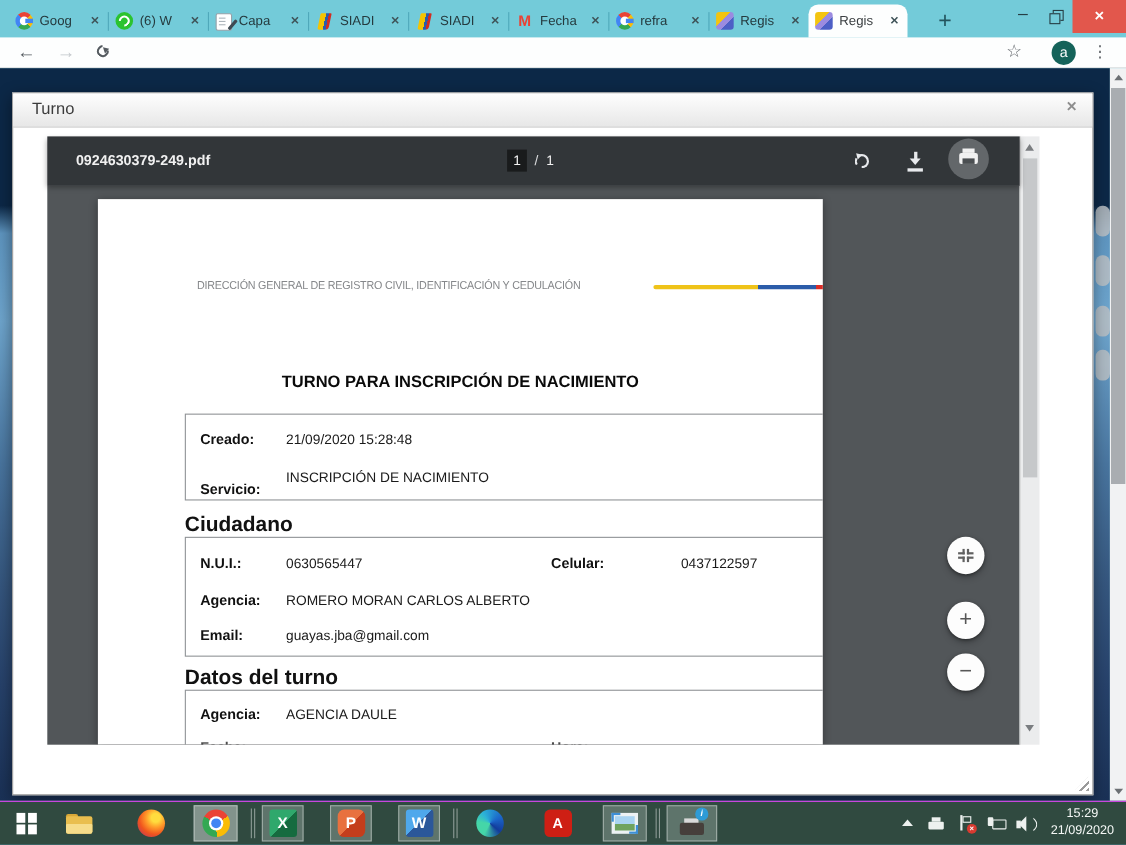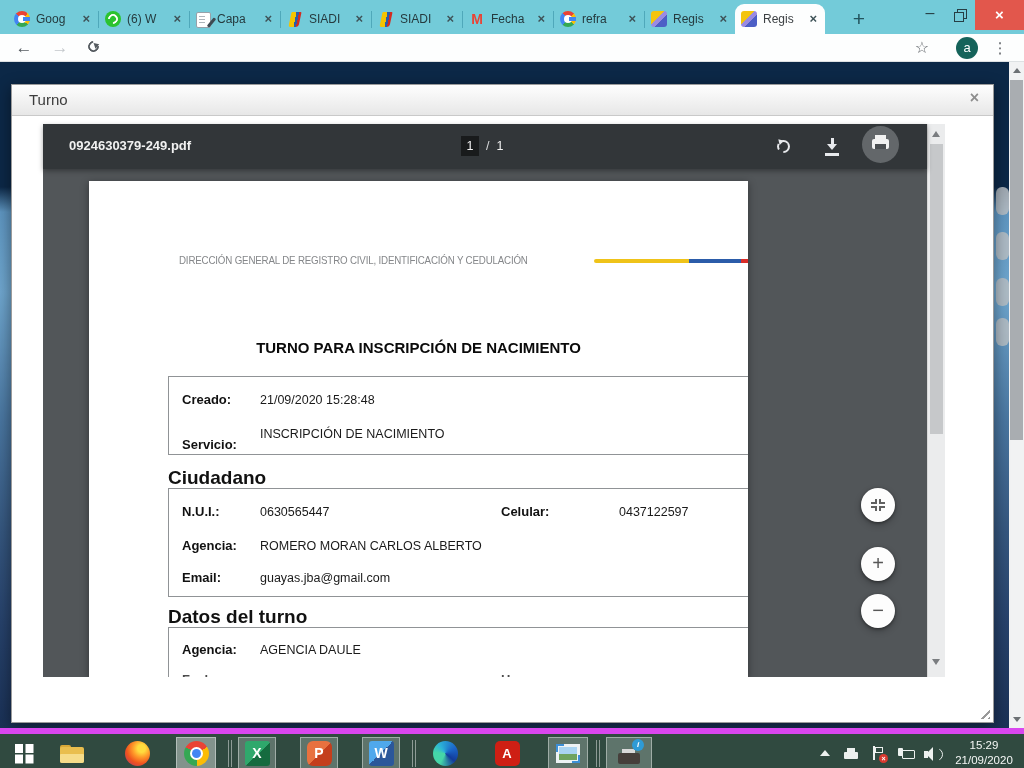--- a/index.html
+++ b/index.html
@@ -114,21 +114,21 @@
   .doc-title{position:absolute;left:0;top:158px;width:100%;text-align:center;font-size:15px;font-weight:bold;color:#0A0A0A;}
   .fbox{position:absolute;left:79px;width:640px;border:1px solid #909396;box-sizing:border-box;}
   .box1{top:195px;height:79px;} .box2{top:307px;height:109px;} .box3{top:446px;height:62px;}
   .sect{position:absolute;left:79px;font-size:19px;font-weight:bold;color:#111;}
   .lbl{position:absolute;font-size:13px;font-weight:bold;color:#111;}
   .val{position:absolute;font-size:12.5px;color:#1A1A1A;}
   .partial{opacity:.75;}
   
   .taskbar{position:absolute;left:0;top:728px;width:1024px;height:40px;
     background:linear-gradient(90deg,#27413A 0,#3C564B 14%,#2D4840 34%,#43604F 52%,#2E4A3D 70%,#35544А 84%,#27483B 100%);
-    background-color:#304A40;border-top:6px solid #d946ef;box-sizing:border-box;}
+    background-color:#304A40;border-top:1px solid #d946ef;box-sizing:border-box;}
   .tb-btn{position:absolute;top:3px;height:33px;display:flex;align-items:center;justify-content:center;cursor:pointer;}
   .tb-box{background:rgba(215,225,220,.28);border:1px solid rgba(240,245,242,.45);box-sizing:border-box;}
   .tb-box.active{background:rgba(230,238,233,.45);}
   .tb-sep{position:absolute;top:6px;width:1px;height:27px;background:rgba(255,255,255,.45);box-shadow:3px 0 0 rgba(255,255,255,.45);}
   .ic-start{position:relative;width:19px;height:19px;}
   .ic-start i{position:absolute;left:0;top:0;width:8.5px;height:8.5px;background:#fff;box-shadow:10.5px 0 0 #fff,0 10.5px 0 #fff,10.5px 10.5px 0 #fff;}
   .ic-folder{position:relative;width:24px;height:18px;}
   .ic-folder::before{content:"";position:absolute;left:0;top:0;width:11px;height:5px;background:#D8A838;border-radius:2px 2px 0 0;}
   .ic-folder i{position:absolute;left:0;top:2px;width:24px;height:16px;background:#E9BE4E;border-radius:2px;}
   .ic-folder::after{content:"";position:absolute;left:0;bottom:0;width:24px;height:9px;background:#F6DC8A;border-radius:1px 1px 2px 2px;}

